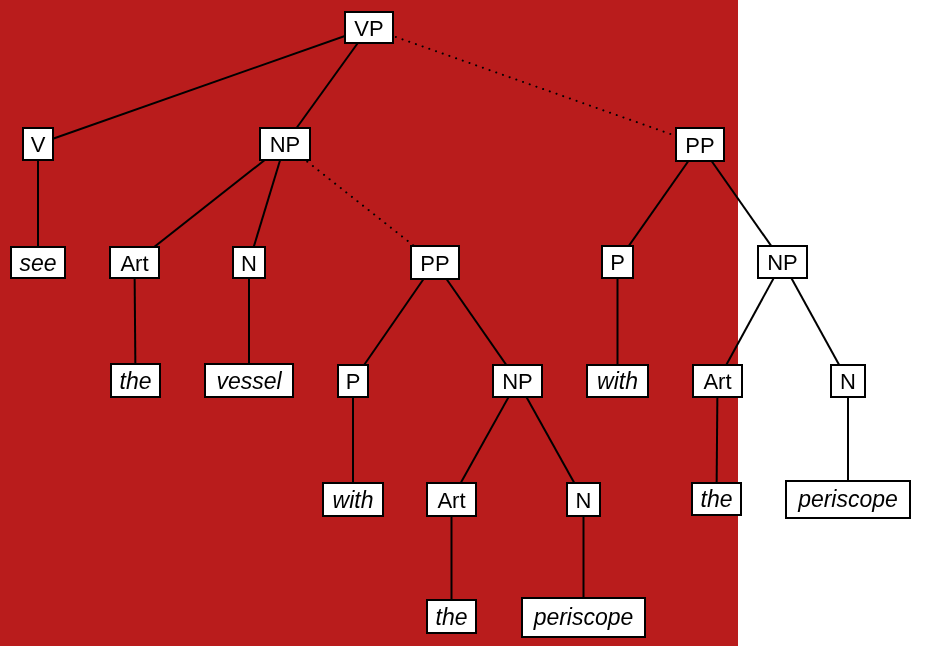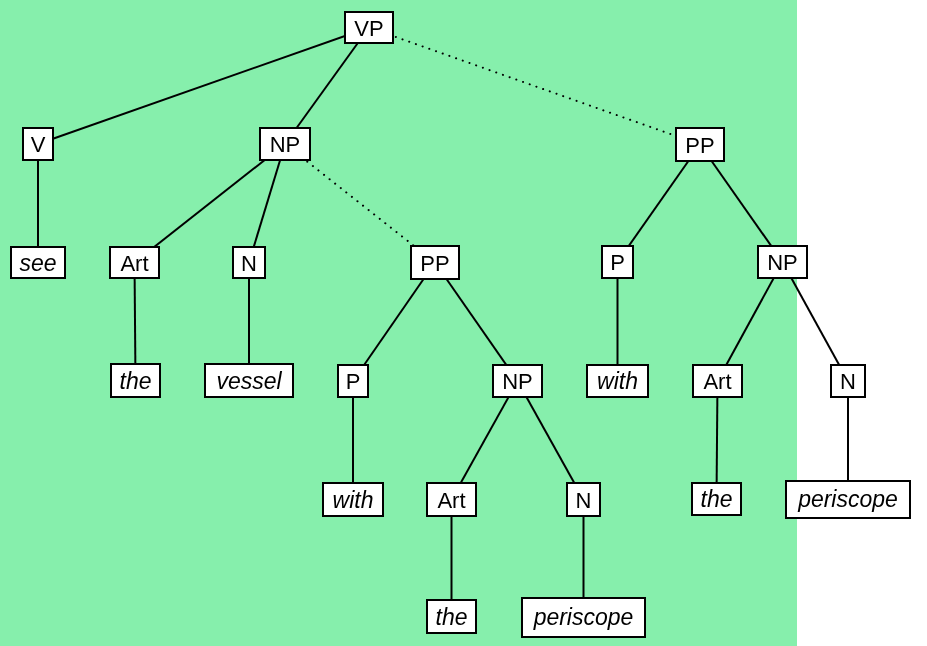--- a/index.html
+++ b/index.html
@@ -1,16 +1,16 @@
 <!DOCTYPE html>
 <html><head>
 <meta charset="utf-8">
 <style>
   html, body { margin: 0; padding: 0; background: #ffffff; }
-  .stage { width: 797px; height: 646px; position: relative; background: #86efac; }
+  .stage { width: 738px; height: 646px; position: relative; background: #b91c1c; }
   .nb   { fill: #ffffff; stroke: #000000; stroke-width: 2; }
   .nt   { font-family: "Liberation Sans", "DejaVu Sans", sans-serif; font-size: 22px; fill: #000000; text-anchor: middle; }
   .term { font-style: italic; font-size: 23px; }
   .edge { stroke: #000000; stroke-width: 2; fill: none; }
   .dotted { stroke-dasharray: 0.1 7; stroke-linecap: round; }
 </style>
 </head>
 <body>
 
 <div class="stage">

